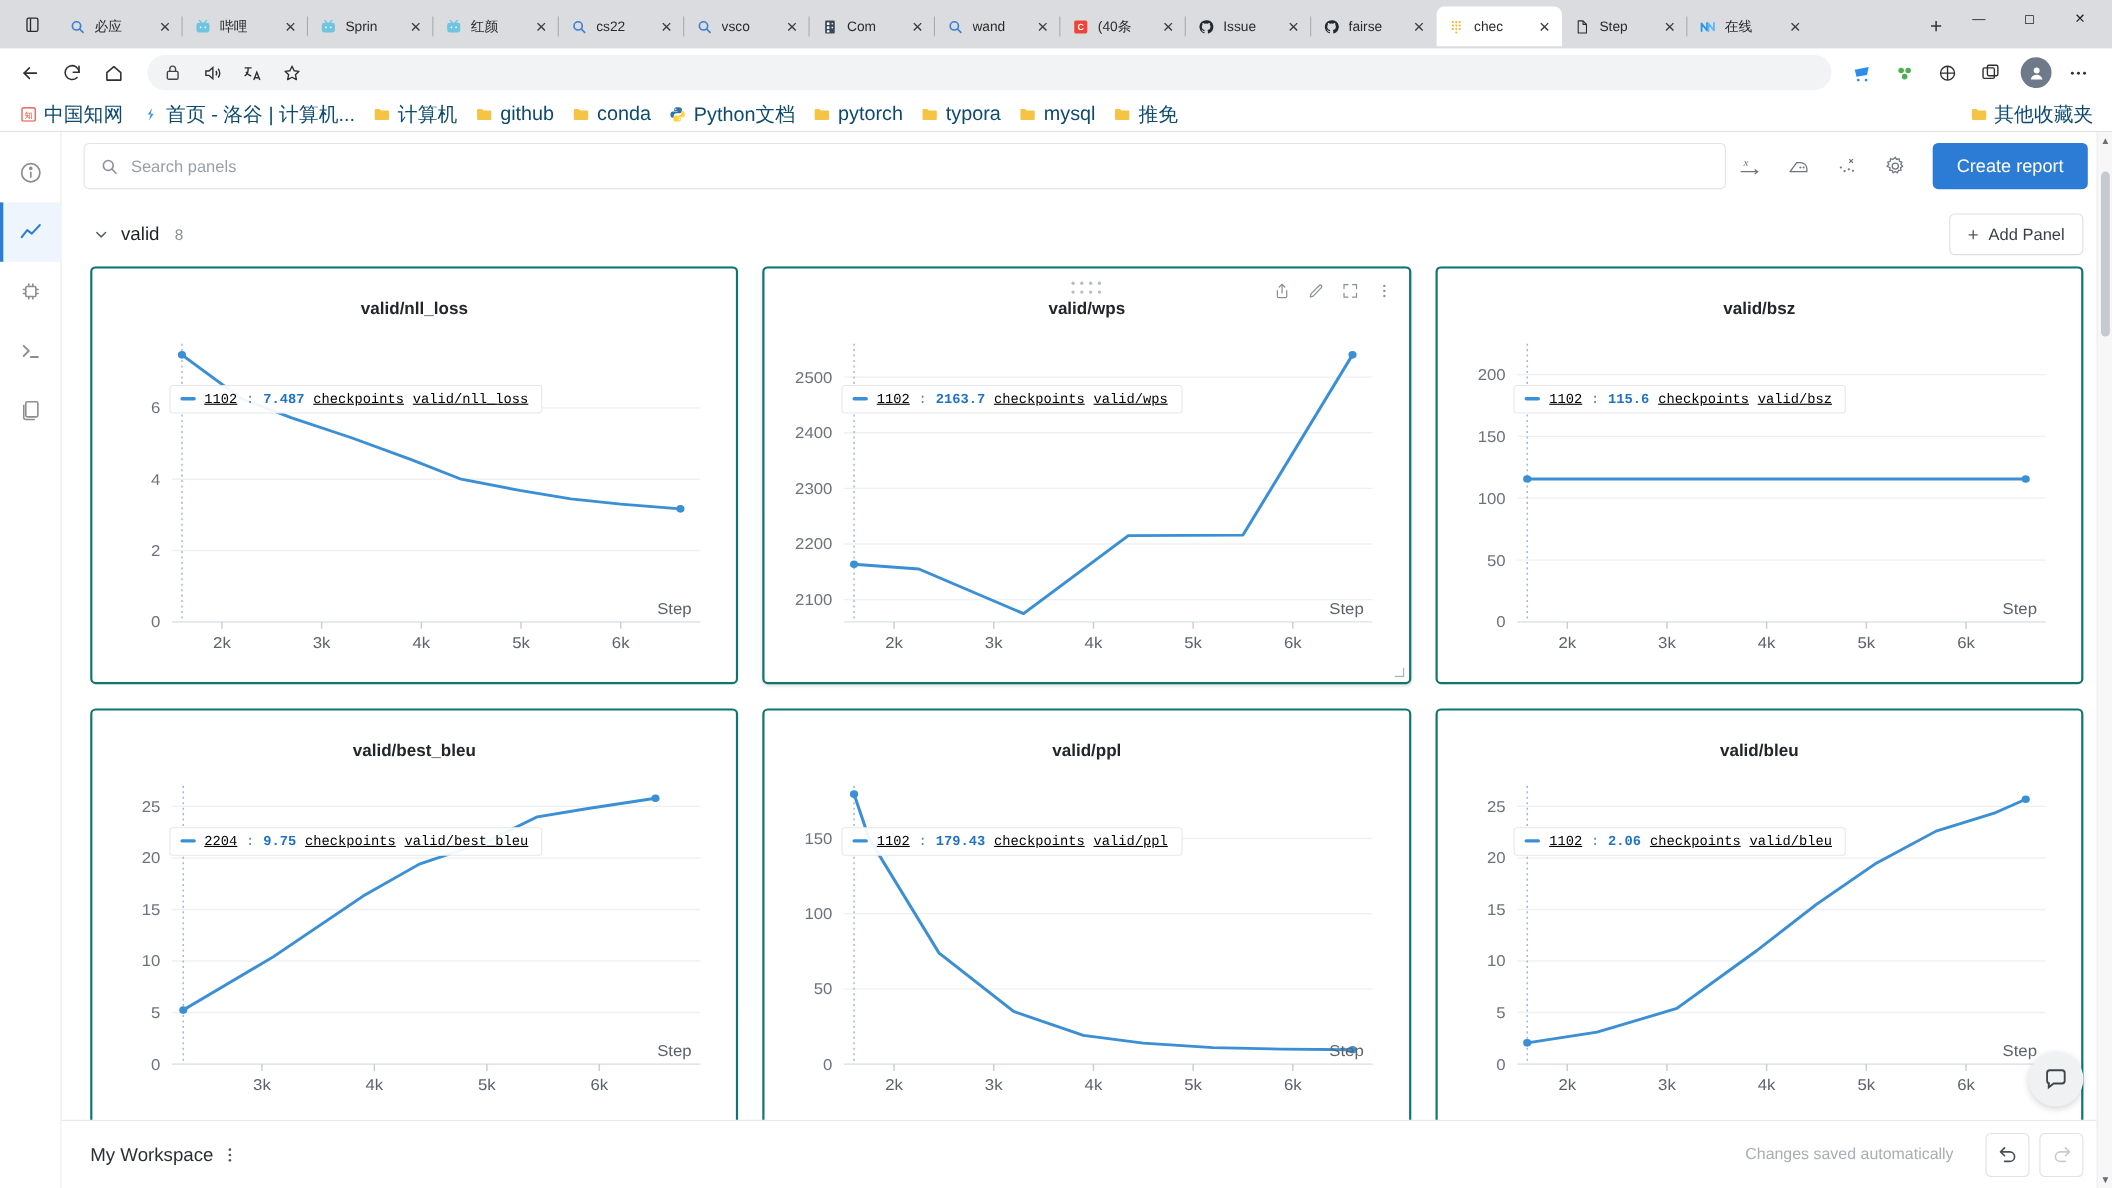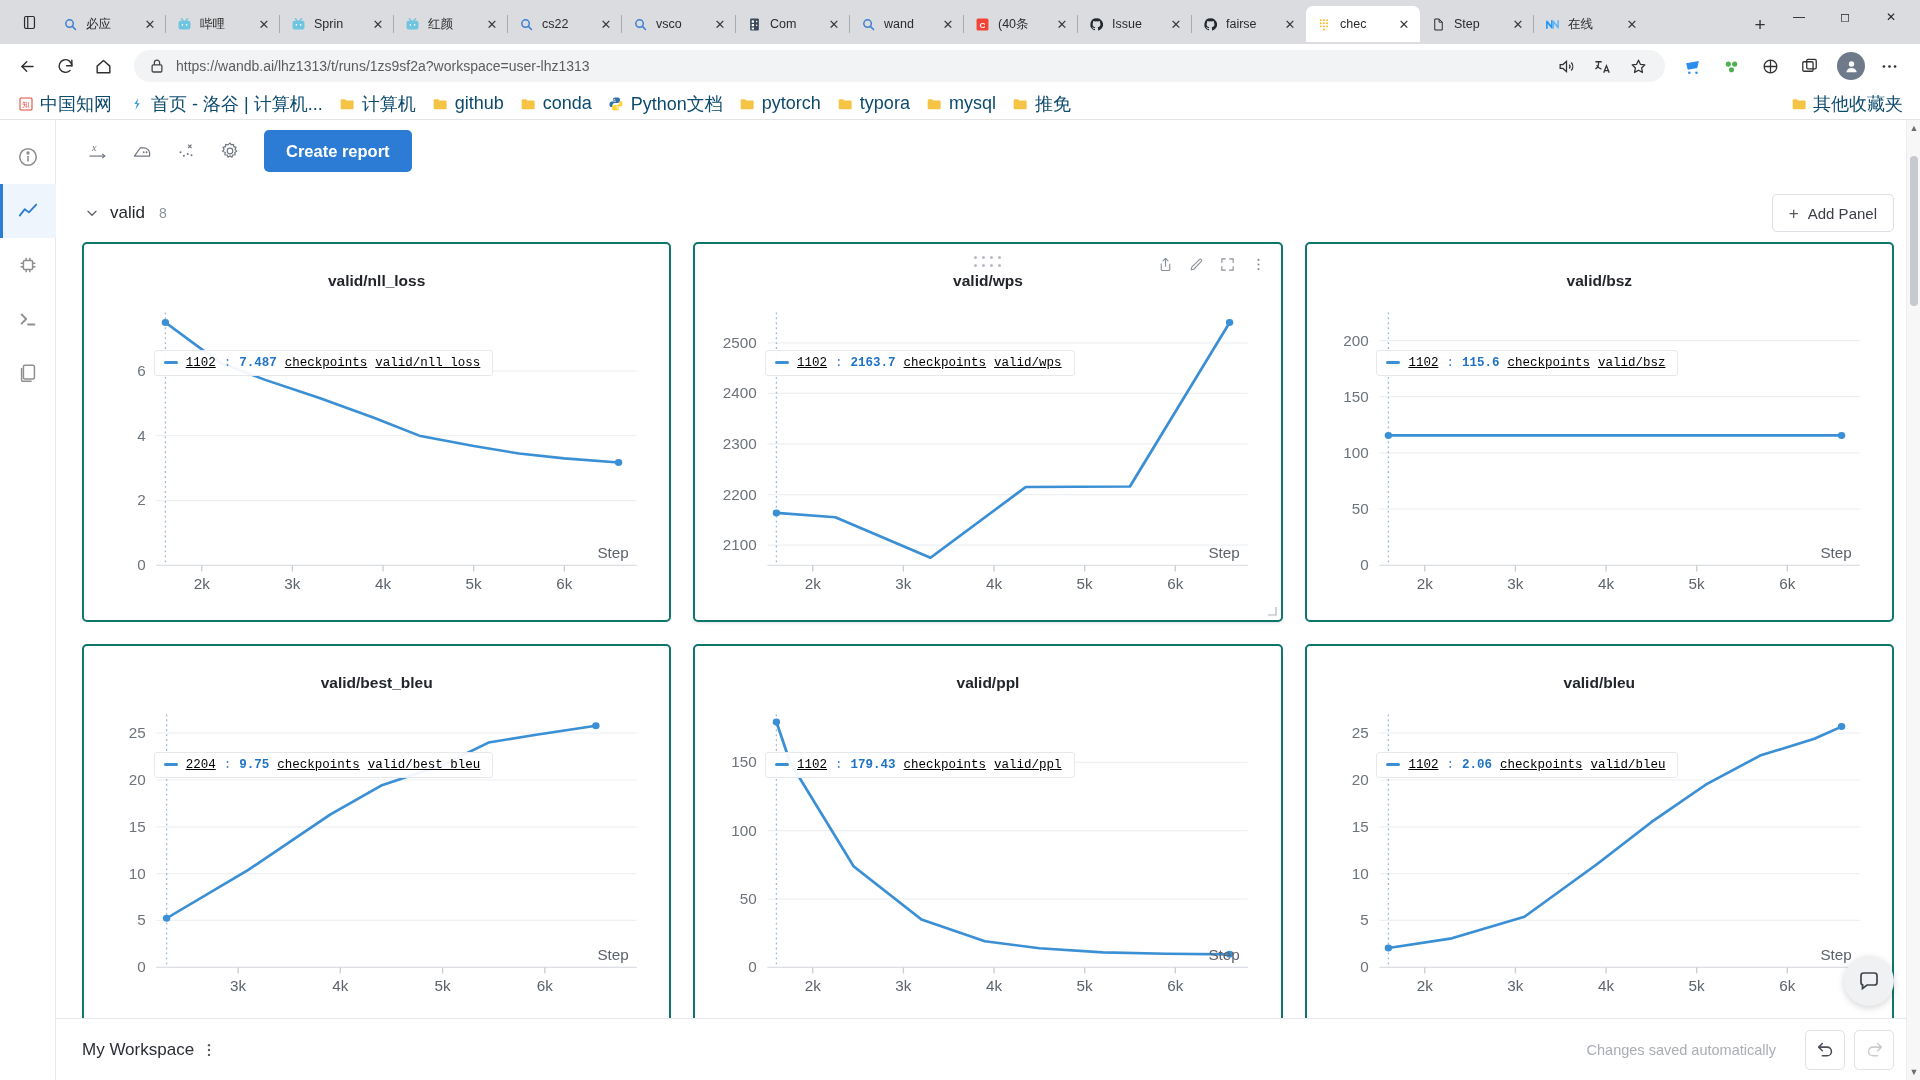--- a/index.html
+++ b/index.html
@@ -121,21 +121,21 @@
     flex: 1; font-family: "Liberation Sans", sans-serif; background: transparent;
   }
   .searchbox input::placeholder { color: #9aa0a6; }
   .tb-ico {
     width: 44px; height: 42px; display: flex; align-items: center; justify-content: center;
     color: #6f7680; flex: none;
   }
   .tb-ico svg { width: 22px; height: 22px; }
   .create-report {
     height: 42px; background: #2c7bd4; color: #ffffff; border: none; border-radius: 5px;
-    font-size: 16.5px; font-weight: 700; padding: 0 22px; margin-left: 12px;
+    font-size: 16.5px; font-weight: 400; padding: 0 22px; margin-left: 12px;
     font-family: "Liberation Sans", sans-serif; white-space: nowrap; flex: none;
   }
 
   .section-head { display: flex; align-items: center; padding: 12px 26px 10px 26px; flex: none; }
   .chev {
     width: 20px; height: 20px; display: flex; align-items: center; justify-content: center;
     color: #5b6069; margin-right: 8px;
   }
   .section-name { font-size: 17px; color: #1f2328; font-weight: 500; }
   .section-count { font-size: 14px; color: #8a9098; margin-left: 14px; }
@@ -406,21 +406,20 @@
         </svg>
     </div>
 
     <div class="omnibox">
       <span class="lock">
         <svg viewBox="0 0 24 24" fill="none" stroke="currentColor" stroke-width="1.7">
             <rect x="5.5" y="10.5" width="13" height="9.5" rx="1.6"></rect>
             <path d="M8.5 10.5V7.6a3.5 3.5 0 0 1 7 0v2.9"></path>
           </svg>
       </span>
-      <span class="url">https://wandb.ai/lhz1313/t/runs/1zs9sf2a?workspace=user-lhz1313</span>
       <span class="omni-right">
         <span class="nav-ico">
           <svg viewBox="0 0 24 24" fill="none" stroke="#303030" stroke-width="1.6">
               <path d="M4 9.5h3.5L12 5.5v13L7.5 14.5H4z"></path>
               <path d="M15.5 9.5a4 4 0 0 1 0 5"></path>
               <path d="M18 7a7.5 7.5 0 0 1 0 10"></path>
             </svg>
         </span>
         <span class="nav-ico">
           <svg viewBox="0 0 24 24" fill="none" stroke="#303030" stroke-width="1.6">
@@ -605,20 +604,27 @@
         <svg viewBox="0 0 24 24" fill="none" stroke="currentColor" stroke-width="1.6">
             <rect x="7" y="3.5" width="12" height="15" rx="1.6"></rect>
             <path d="M5 6.5v13a1.6 1.6 0 0 0 1.6 1.6H16"></path>
           </svg>
       </div>
     </div>
 
     <div class="content">
 
       <div class="toolbar">
+        <div class="searchbox">
+          <svg viewBox="0 0 24 24" fill="none" stroke="currentColor" stroke-width="2" stroke-linecap="round">
+              <circle cx="10.5" cy="10.5" r="6.3"></circle>
+              <line x1="15.3" y1="15.3" x2="20.5" y2="20.5"></line>
+            </svg>
+          <input type="text" placeholder="Search panels" style="">
+        </div>
 
         <div class="tb-ico">
           <svg viewBox="0 0 26 26" fill="none" stroke="currentColor" stroke-width="1.4">
             <text x="6" y="13" font-size="12" font-style="italic" font-family="Liberation Serif, serif" fill="currentColor" stroke="none">x</text>
             <line x1="3" y1="19" x2="21" y2="19"></line>
               <polyline points="18,16.6 21,19 18,21.4"></polyline>
           </svg>
         </div>
         <div class="tb-ico">
           <svg viewBox="0 0 26 26" fill="none" stroke="currentColor" stroke-width="1.4" stroke-linejoin="round">

